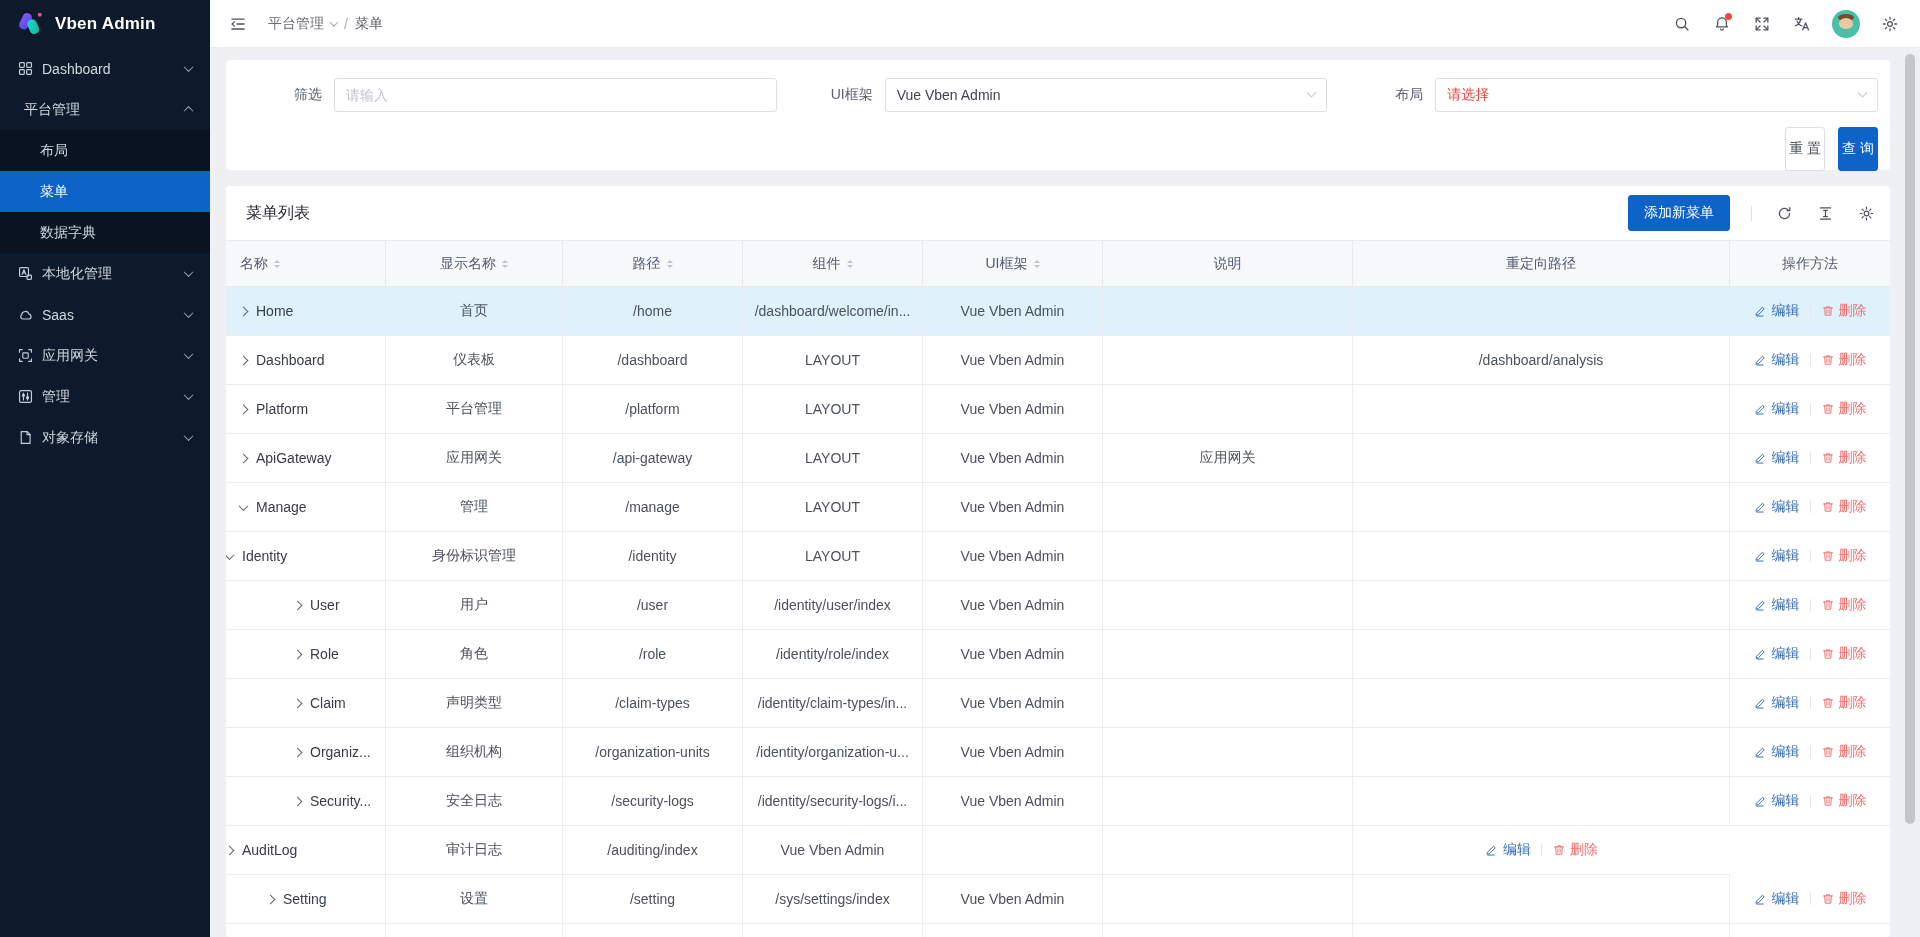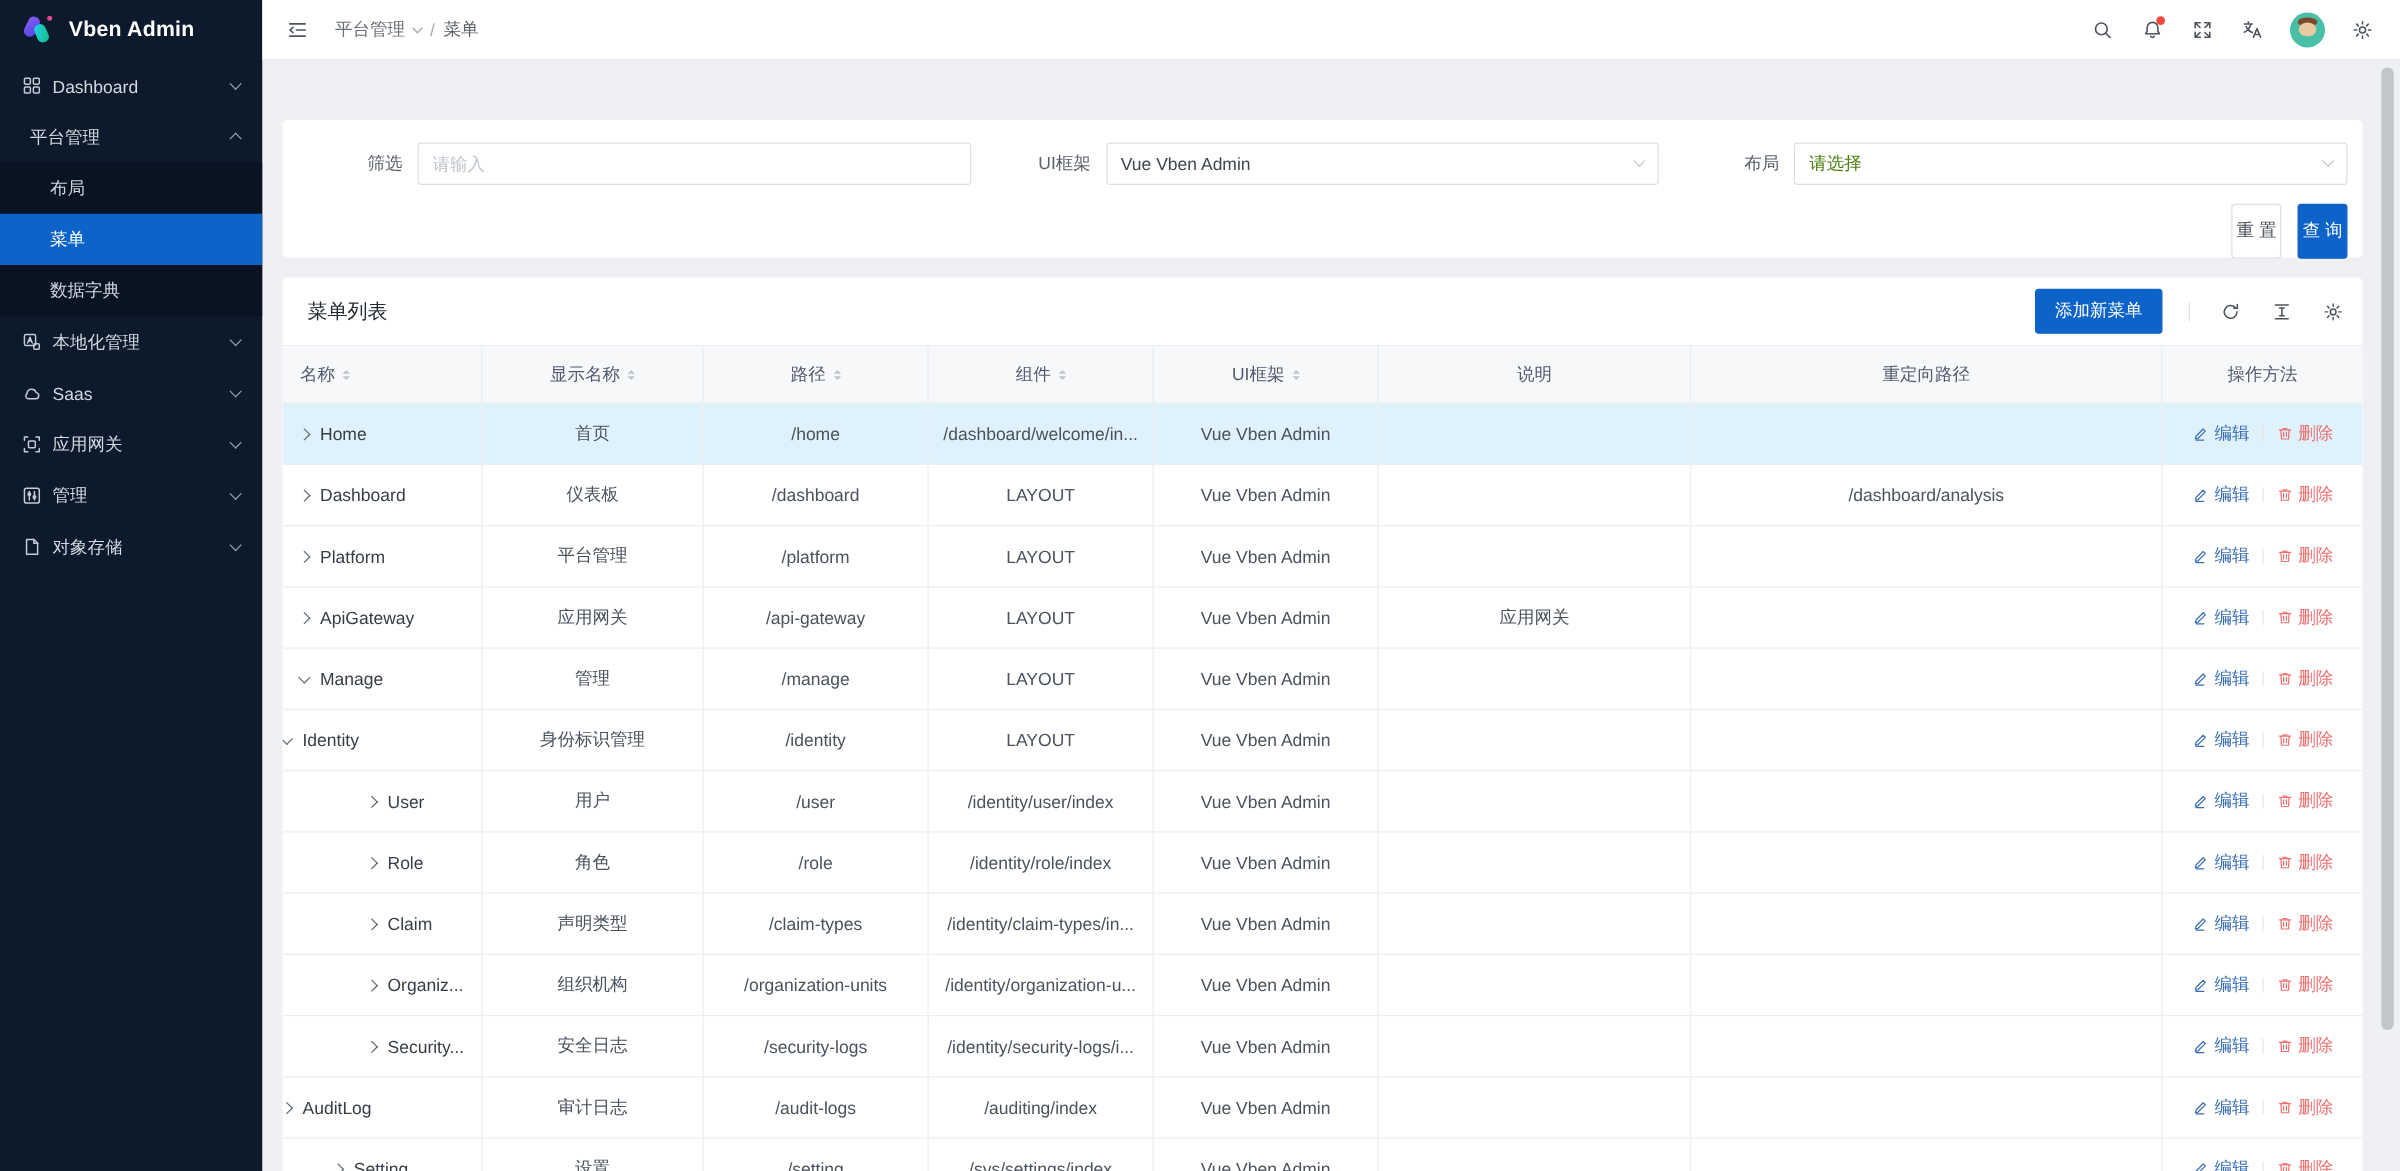--- a/index.html
+++ b/index.html
@@ -37,32 +37,32 @@
   .crumb-arrow{ width:6px; height:6px; border-right:1.3px solid #9aa0a6; border-bottom:1.3px solid #9aa0a6; transform:rotate(45deg) translate(-1px,-1px); }
   .crumb-sep{ color:#a8adb3; }
   .crumb-last{ color:#595f66; }
   .tb-right{ display:flex; align-items:center; gap:8px; }
   .dot{ position:absolute; top:5px; right:6px; width:7px; height:7px; border-radius:50%; background:#f0483e; }
   .avatar{ width:28px; height:28px; border-radius:50%; background:#49bfa8; margin:0 6px; position:relative; overflow:hidden; cursor:pointer; }
   .avatar .face{ position:absolute; left:7px; top:8px; width:14px; height:11px; border-radius:50% 50% 45% 45%; background:#e8c9a0; }
   .avatar .hair{ position:absolute; left:6px; top:4px; width:16px; height:7px; border-radius:50%; background:#7a4a2b; }
 
   
-  .content{ flex:1; padding:12px 30px 0 16px; overflow:hidden;margin-top:36px; }
+  .content{ flex:1; padding:12px 30px 0 16px; overflow:hidden; }
   .card{ background:#fff; border-radius:4px; }
   .filter-card{ height:110px; padding:18px 12px 0 0; }
   .fields{ display:flex; }
   .field{ flex:1; display:flex; align-items:center; }
   .field .flabel{ width:108px; text-align:right; padding-right:12px; color:#5a616b; white-space:nowrap; }
   .ctrl{ flex:1; height:34px; border:1px solid #dcdfe5; border-radius:3px; display:flex; align-items:center; padding:0 11px; background:#fff; }
   input.ctrl{ font-family:inherit; font-size:14px; color:#404a59; outline:none; }
   input.ctrl::placeholder{ color:#bfc4cc; }
   .ctrl.select{ justify-content:space-between; cursor:pointer; }
   .ctrl .val{ color:#3e454e; }
-  .ctrl .ph{ color:#4d7c0f; }
+  .ctrl .ph{ color:#ef4444; }
   .sel-arrow{ width:7px; height:7px; border-right:1.4px solid #c0c4cc; border-bottom:1.4px solid #c0c4cc; transform:rotate(45deg) translate(-2px,-2px); }
   .filter-btns{ display:flex; justify-content:flex-end; gap:13px; margin-top:15px; }
   .btn{ height:44px; padding:0 3px; border-radius:3px; font-size:14px; display:inline-flex; align-items:center; cursor:pointer; border:1px solid #dcdfe5; background:#fff; color:#4a515a; font-family:inherit; }
   .btn.primary{ background:var(--primary); border-color:var(--primary); color:#fff; }
 
   .table-card{ margin-top:16px; height:751px; overflow:hidden; display:flex; flex-direction:column; }
   .table-head{ height:54px; flex-shrink:0; display:flex; align-items:center; justify-content:space-between; padding:0 13px 0 20px; }
   .tbl-title{ font-size:16px; color:#242b33; }
   .tbl-tools{ display:flex; align-items:center; gap:19px; }
   .btn.add{ height:36px; padding:0 15px; }
@@ -864,23 +864,20 @@
               </div>
               <div class="gr tr">
                 <div class="td name" style="">
       <span class="tree-chev right"></span>
       <span>AuditLog</span>
                 </div>
                 <div class="td">
                   <span>审计日志</span>
                 </div>
                 <div class="td">
-                  <span>/audit-logs</span>
-                </div>
-                <div class="td">
                   <span>/auditing/index</span>
                 </div>
                 <div class="td">
                   <span>Vue Vben Admin</span>
                 </div>
                 <div class="td">
                   <span></span>
                 </div>
                 <div class="td">
                   <span></span>

